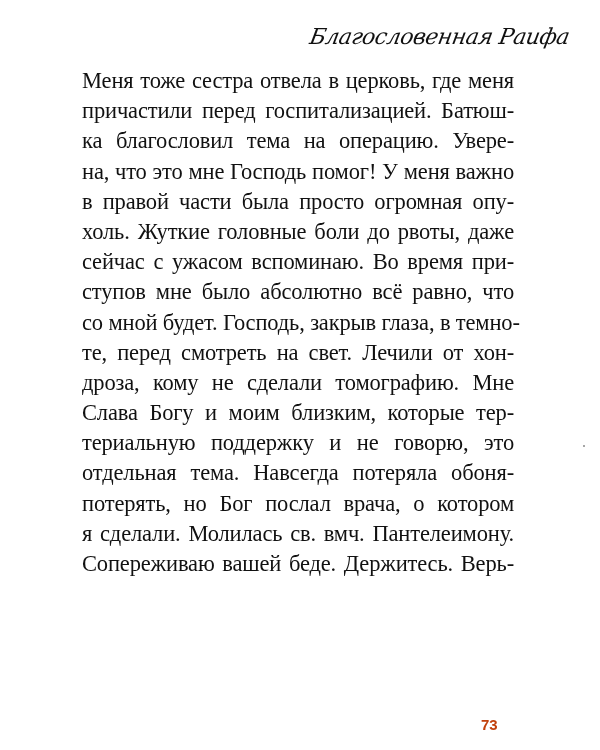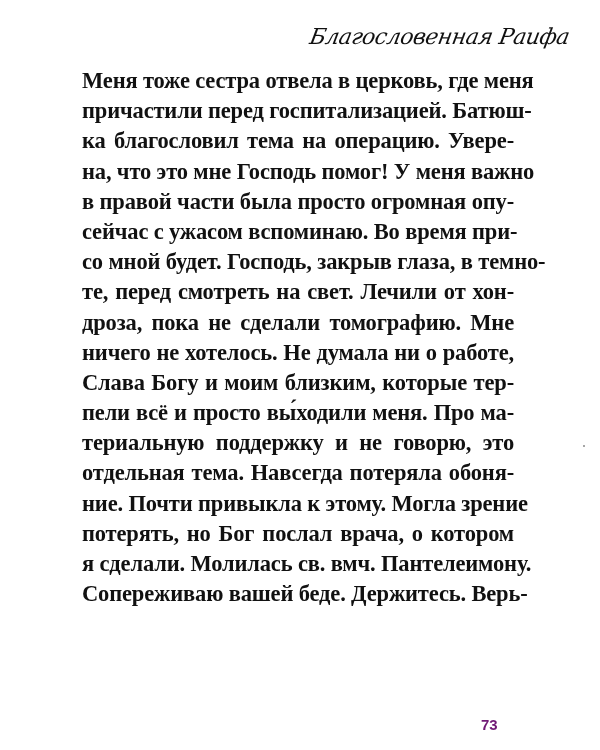--- a/index.html
+++ b/index.html
@@ -31,35 +31,35 @@
       top: 66px;
       left: 82px;
       width: 440px;
     }
     .line {
       font-family: "Liberation Serif", serif;
       font-size: 22.5px;
       line-height: 30.2px;
       height: 30.2px;
       white-space: nowrap;
-      font-weight: bold;
+      font-weight: normal;
       letter-spacing: -0.15px;
       text-align: justify;
       text-align-last: justify;
       display: block;
       width: 432px;
     }
     .page-number {
       position: absolute;
       top: 716px;
       left: 481px;
       font-family: "Liberation Sans", sans-serif;
       font-weight: bold;
       font-size: 15px;
-      color: #701a75;
+      color: #c2410c;
     }
     .speck {
       position: absolute;
       top: 445px;
       left: 583px;
       width: 2px;
       height: 2px;
       background: #888;
       border-radius: 1px;
     }
@@ -68,30 +68,29 @@
 <body>
 
 <div class="running-header">Благословенная Раифа</div>
 
 <div class="body-text">
   <span class="line">Меня тоже сестра отвела в церковь, где меня</span>
   <span class="line">причастили перед госпитализацией. Батюш-</span>
   <span class="line">ка благословил тема на операцию. Увере-</span>
   <span class="line">на, что это мне Господь помог! У меня важно</span>
   <span class="line">в правой части была просто огромная опу-</span>
+  <span class="line">холь. Жуткие головные боли до рвоты, даже</span>
   <span class="line">сейчас с ужасом вспоминаю. Во время при-</span>
+  <span class="line">ступов мне было абсолютно всё равно, что</span>
   <span class="line">со мной будет. Господь, закрыв глаза, в темно-</span>
   <span class="line">те, перед смотреть на свет. Лечили от хон-</span>
-  <span class="line">дроза, пока не сделали томографию. Мне</span>
-  <span class="line">ничего не хотелось. Не думала ни о работе,</span>
+  <span class="line">дроза, кому не сделали томографию. Мне</span>
   <span class="line">Слава Богу и моим близким, которые тер-</span>
-  <span class="line">пели всё и просто вы́ходили меня. Про ма-</span>
   <span class="line">териальную поддержку и не говорю, это</span>
   <span class="line">отдельная тема. Навсегда потеряла обоня-</span>
-  <span class="line">ние. Почти привыкла к этому. Могла зрение</span>
   <span class="line">потерять, но Бог послал врача, о котором</span>
   <span class="line">я сделали. Молилась св. вмч. Пантелеимону.</span>
   <span class="line">Сопереживаю вашей беде. Держитесь. Верь-</span>
 
 </div>
 
 <div class="speck"></div>
 
 <div class="page-number">73</div>
 

